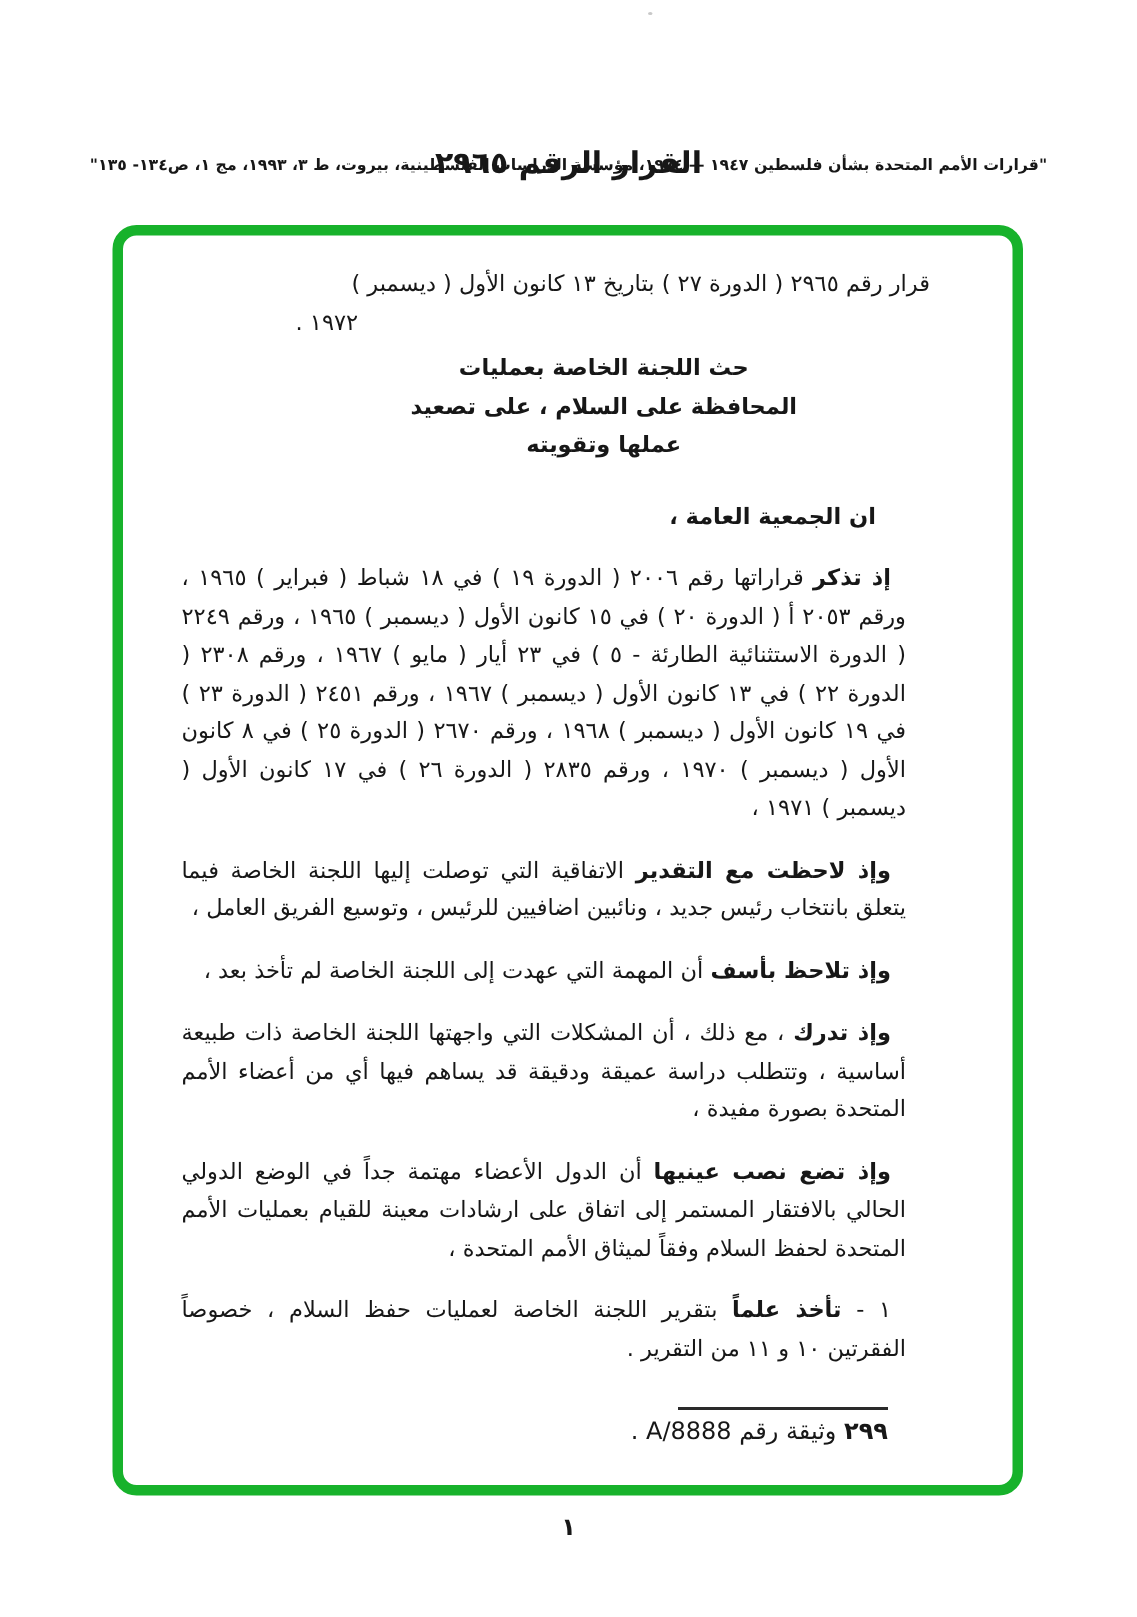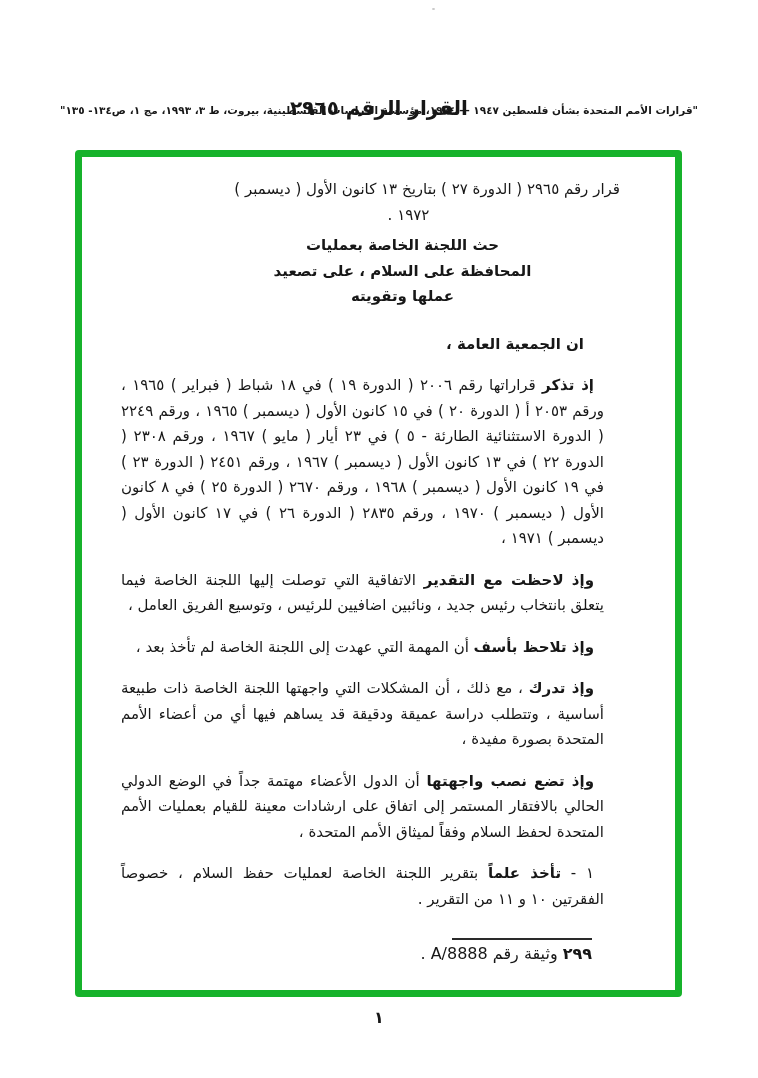--- a/index.html
+++ b/index.html
@@ -21,31 +21,31 @@
     font-weight: bold; font-size: 20px; letter-spacing: 0.5px; margin-top: 22px;
   }
   .doc-source {
     position: absolute; top: 104px; left: 0; right: 0;
     text-align: center; direction: rtl;
     font-weight: bold; font-size: 10.5px; white-space: nowrap;
   }
   .frame {
     position: absolute; left: 75px; top: 150px;
     width: 593px; height: 833px;
-    border: 7px solid #17b22b; border-radius: 4px;
+    border: 7px solid #17b22b; border-radius: 16px;
     overflow: hidden; background: #ffffff;
   }
   .content {
     direction: rtl;
     padding: 20px 55px 0 23px;
     font-size: 15px; line-height: 25.5px;
     text-align: justify;
   }
   .intro-l1 { text-align: right; }
-  .intro-l2 { text-align: center; padding-left: 92px; }
+  .intro-l2 { text-align: left; padding-left: 92px; }
   .subject {
     font-weight: bold; text-align: center;
     padding-left: 80px; margin-top: 5px; margin-bottom: 22px;
   }
   .para { margin: 16px; text-indent: 10px; }
   .para.assembly { text-indent: 20px; }
   .para .lead { font-weight: bold; }
   .para sup { font-size: 9px; line-height: 0; }
   .footnote-rule {
     width: 140px; height: 0;
@@ -88,21 +88,21 @@
 
     <p class="para"><span class="lead">إذ تذكر</span><span> قراراتها رقم ٢٠٠٦ ( الدورة ١٩ ) في ١٨ شباط ( فبراير ) ١٩٦٥ ، ورقم ٢٠٥٣ أ ( الدورة ٢٠ ) في ١٥ كانون الأول ( ديسمبر ) ١٩٦٥ ، ورقم ٢٢٤٩ ( الدورة الاستثنائية الطارئة - ٥ ) في ٢٣ أيار ( مايو ) ١٩٦٧ ، ورقم ٢٣٠٨ ( الدورة ٢٢ ) في ١٣ كانون الأول ( ديسمبر ) ١٩٦٧ ، ورقم ٢٤٥١ ( الدورة ٢٣ ) في ١٩ كانون الأول ( ديسمبر ) ١٩٦٨ ، ورقم ٢٦٧٠ ( الدورة ٢٥ ) في ٨ كانون الأول ( ديسمبر ) ١٩٧٠ ، ورقم ٢٨٣٥ ( الدورة ٢٦ ) في ١٧ كانون الأول ( ديسمبر ) ١٩٧١ ،</span></p>
 
 
     <p class="para"><span class="lead">وإذ لاحظت مع التقدير</span><span> الاتفاقية التي توصلت إليها اللجنة الخاصة فيما يتعلق بانتخاب رئيس جديد ، ونائبين اضافيين للرئيس ، وتوسيع الفريق العامل ،</span></p>
 
     <p class="para"><span class="lead">وإذ تلاحظ بأسف</span><span> أن المهمة التي عهدت إلى اللجنة الخاصة لم تأخذ بعد ،</span></p>
 
     <p class="para"><span class="lead">وإذ تدرك</span><span> ، مع ذلك ، أن المشكلات التي واجهتها اللجنة الخاصة ذات طبيعة أساسية ، وتتطلب دراسة عميقة ودقيقة قد يساهم فيها أي من أعضاء الأمم المتحدة بصورة مفيدة ،</span></p>
 
-    <p class="para"><span class="lead">وإذ تضع نصب واجهتها</span><span> أن الدول الأعضاء مهتمة جداً في الوضع الدولي الحالي بالافتقار المستمر إلى اتفاق على ارشادات معينة للقيام بعمليات الأمم المتحدة لحفظ السلام وفقاً لميثاق الأمم المتحدة ،</span></p>
+    <p class="para"><span class="lead">وإذ تضع نصب عينيها</span><span> أن الدول الأعضاء مهتمة جداً في الوضع الدولي الحالي بالافتقار المستمر إلى اتفاق على ارشادات معينة للقيام بعمليات الأمم المتحدة لحفظ السلام وفقاً لميثاق الأمم المتحدة ،</span></p>
 
     <p class="para"><span>١ - </span><span class="lead">تأخذ علماً</span><span> بتقرير اللجنة الخاصة لعمليات حفظ السلام ، خصوصاً الفقرتين ١٠ و ١١ من التقرير .</span></p>
 
     <div class="footnote-rule"></div>
     <div class="footnote"><span class="fn-marker">٢٩٩</span> <span>وثيقة رقم A/8888 .</span></div>
 
   </div>
 </div>
 
 <div class="page-num">١</div>

